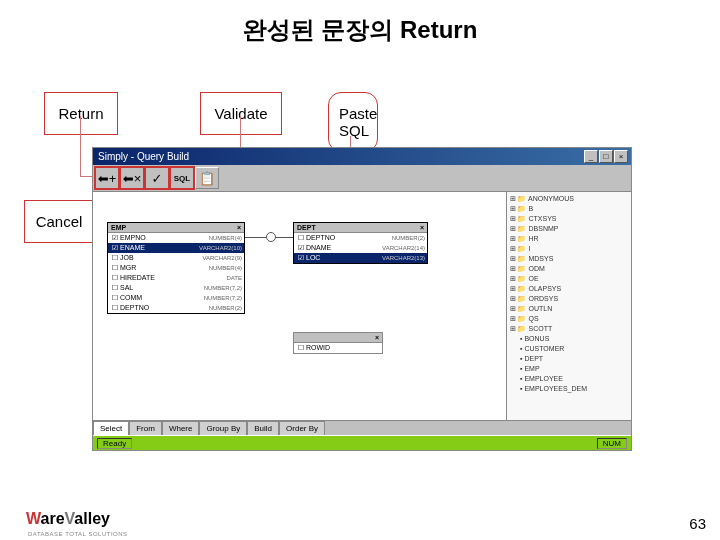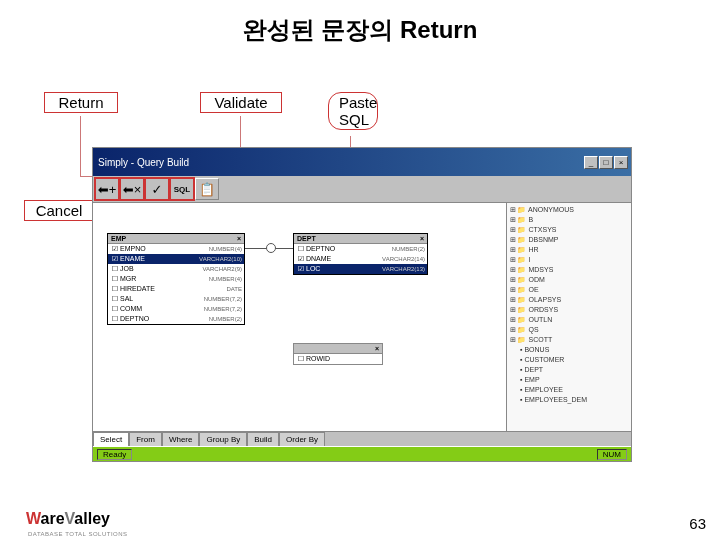--- a/index.html
+++ b/index.html
@@ -1,26 +1,26 @@
 <!DOCTYPE html>
 <html><head>
 <meta charset="utf-8">
 <style>
   * { box-sizing: border-box; margin: 0; padding: 0; }
   body { width: 720px; height: 540px; font-family: Arial, sans-serif; background: #fff; position: relative; }
   .title { font-size: 24px; font-weight: bold; text-align: center; padding: 14px 0 10px; }
   .callouts { position: absolute; top: 0; left: 0; width: 100%; height: 100%; pointer-events: none; }
-  .callout-box { position: absolute; border: 1px solid #c33; background: #fff; padding: 1px 10px; font-size: 15px; text-align: center; pointer-events: auto; }
+  .callout-box { position: absolute; border: 1px solid #c33; background: #fff; padding: 12px 10px; font-size: 15px; text-align: center; pointer-events: auto; }
   .callout-return { top: 92px; left: 44px; width: 74px; }
   .callout-validate { top: 92px; left: 200px; width: 82px; }
   .callout-paste { top: 92px; left: 328px; width: 50px; border-radius: 13px; }
   .callout-cancel { top: 200px; left: 24px; width: 70px; }
   .line { position: absolute; background: #c77; }
   .app-window { position: absolute; top: 147px; left: 92px; width: 540px; border: 1px solid #888; background: #c0c0c0; }
-  .titlebar { background: linear-gradient(to right, #0a246a, #3a6ea5); color: #fff; height: 28px; display: flex; align-items: center; padding: 0 3px; font-size: 10px; }
+  .titlebar { background: linear-gradient(to right, #0a246a, #3a6ea5); color: #fff; height: 17px; display: flex; align-items: center; padding: 0 3px; font-size: 10px; }
   .titlebar-text { flex: 1; padding-left: 2px; }
   .win-btn { width: 14px; height: 13px; background: #c0c0c0; border: 1px solid #fff; border-right-color: #555; border-bottom-color: #555; margin-left: 1px; font-size: 8px; text-align: center; line-height: 11px; color: #000; }
   .toolbar { display: flex; padding: 2px; gap: 1px; border-bottom: 1px solid #888; }
   .tbtn { width: 24px; height: 22px; background: #c0c0c0; border: 1px solid #fff; border-right-color: #888; border-bottom-color: #888; display: flex; align-items: center; justify-content: center; font-size: 13px; position: relative; }
   .tbtn.marked { outline: 2px solid #c33; outline-offset: -1px; }
   .main-area { display: flex; height: 228px; background: #fff; }
   .canvas { flex: 1; position: relative; }
   .side-tree { width: 125px; border-left: 1px solid #888; background: #f8f8f8; overflow: hidden; font-size: 7px; padding: 2px; }
   .tree-item { white-space: nowrap; padding: 0 1px; line-height: 10px; color: #333; }
   .tree-item::before { content: "⊞ 📁 "; font-size: 7px; }

